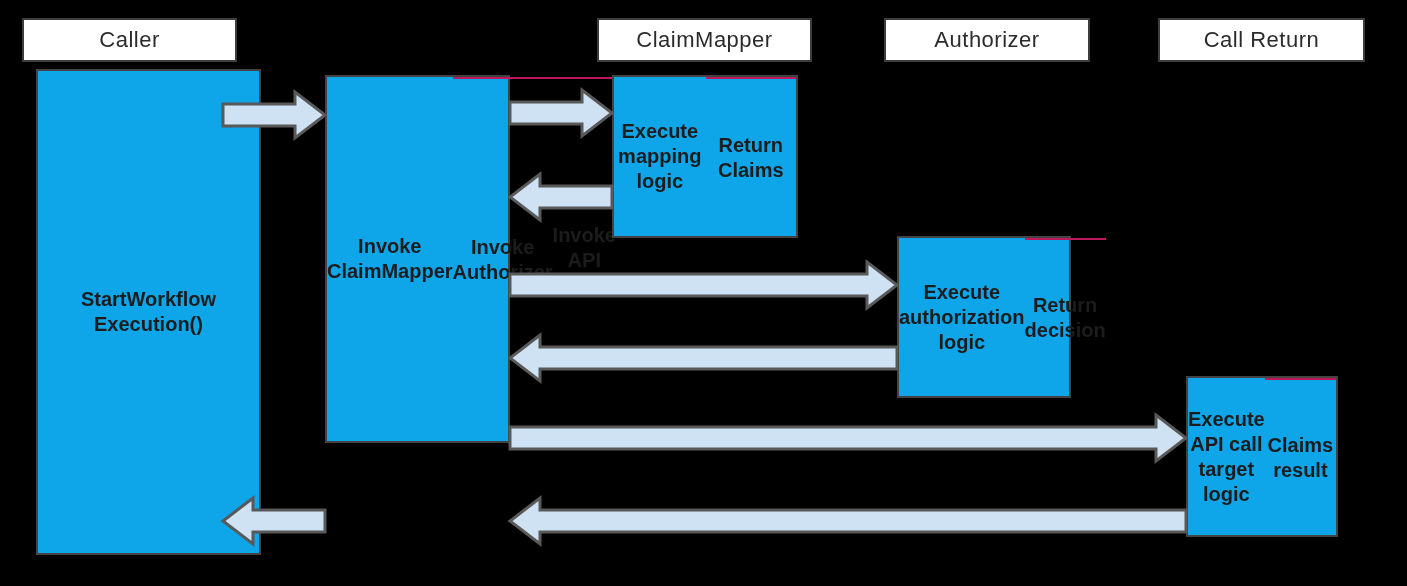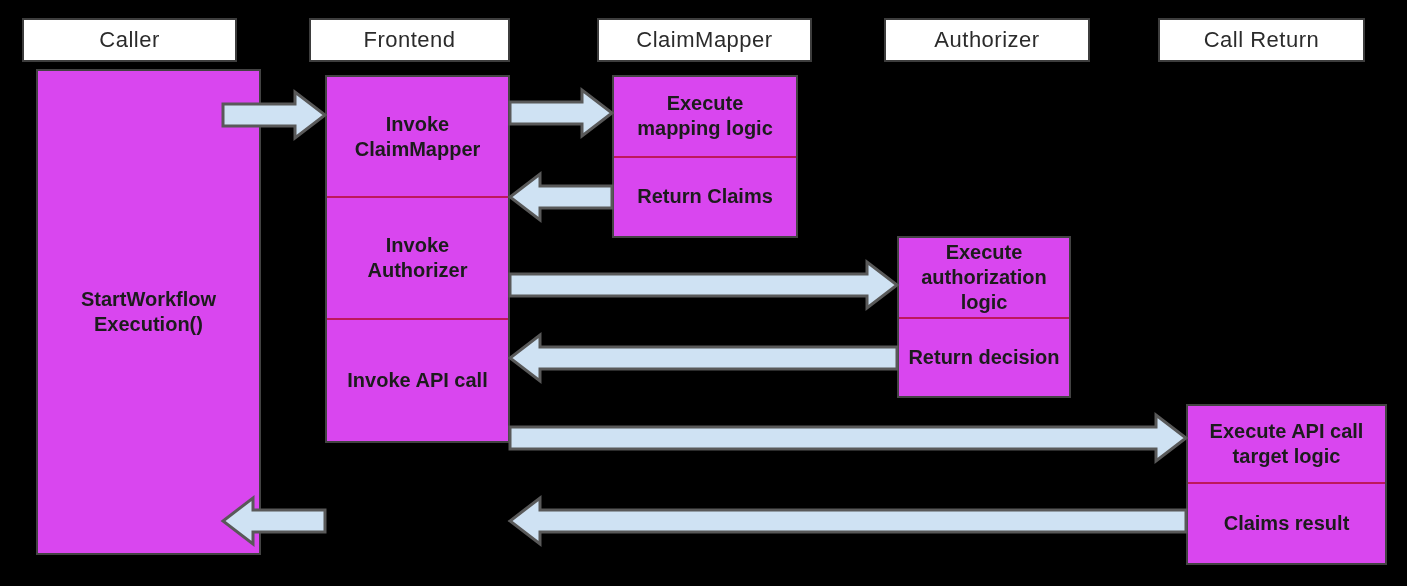--- a/index.html
+++ b/index.html
@@ -26,25 +26,25 @@
     display: flex;
     align-items: center;
     justify-content: center;
     font-size: 22px;
     font-weight: 400;
     color: #2b2b2b;
     letter-spacing: 0.5px;
   }
   .stack {
     position: absolute;
-    background: #d946ef;
+    background: #0ea5e9;
     border: 2px solid #434343;
     box-sizing: border-box;
     display: flex;
-    flex-direction: column;
+    flex-direction: row;
   }
   .cell {
     display: flex;
     align-items: center;
     justify-content: center;
     box-sizing: border-box;
   }
   .cell + .cell {
     border-top: 2px solid #be185d;
   }
@@ -62,21 +62,20 @@
     top: 0;
     pointer-events: none;
   }
 </style>
 </head>
 <body>
 
 <div class="stage">
 
   <div class="hdr" style="left:22px;width:215px">Caller</div>
-  <div class="hdr" style="left:309px;width:201px">Frontend</div>
   <div class="hdr" style="left:597px;width:215px">ClaimMapper</div>
   <div class="hdr" style="left:884px;width:206px">Authorizer</div>
   <div class="hdr" style="left:1158px;width:207px">Call Return</div>
 
   <div class="stack" style="left:36px;top:69px;width:225px;height:486px">
     <div class="cell" style="flex:1">
       <span class="lbl">StartWorkflow
 Execution()</span>
     </div>
   </div>
@@ -109,21 +108,21 @@
     <div class="cell" style="flex:82">
       <span class="lbl">Execute
 authorization
 logic</span>
     </div>
     <div class="cell" style="flex:80">
       <span class="lbl">Return decision</span>
     </div>
   </div>
 
-  <div class="stack" style="left:1186px;top:404px;width:201px;height:161px">
+  <div class="stack" style="left:1186px;top:376px;width:152px;height:161px">
     <div class="cell" style="flex:79">
       <span class="lbl">Execute API call
 target logic</span>
     </div>
     <div class="cell" style="flex:82">
       <span class="lbl">Claims result</span>
     </div>
   </div>
 
   <svg class="arrows" width="1407" height="586" viewBox="0 0 1407 586">

